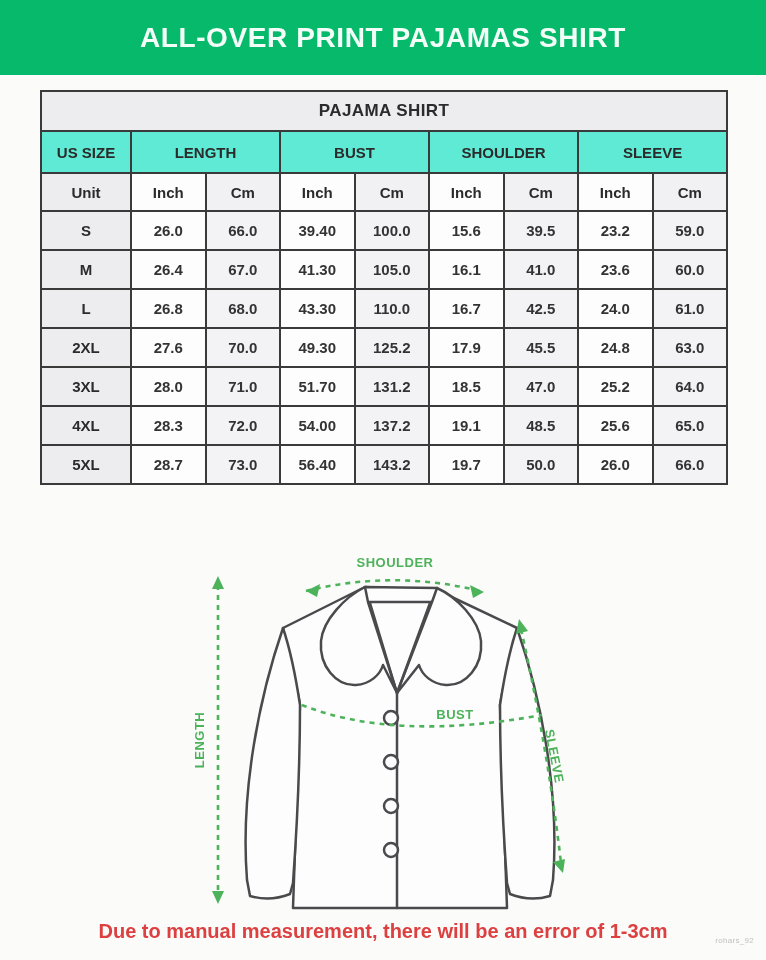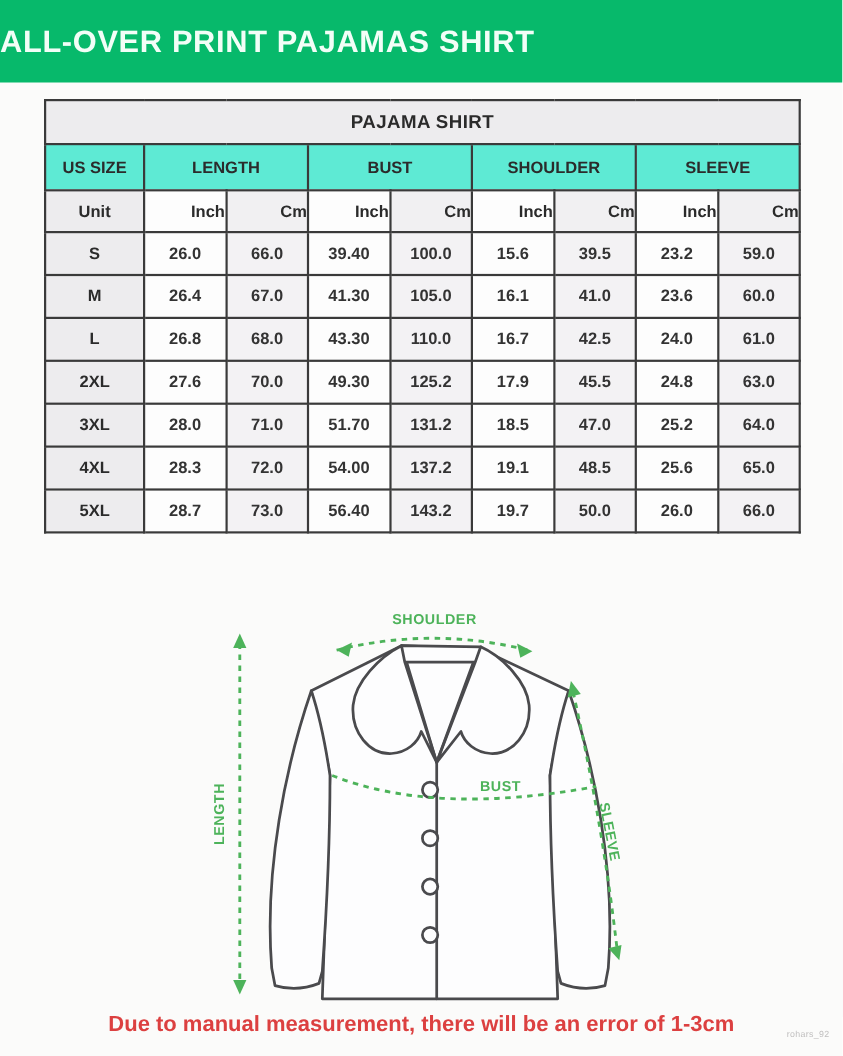--- a/index.html
+++ b/index.html
@@ -4,40 +4,40 @@
 <style>
   html,body { margin:0; padding:0; background:#ffffff; }
   .page {
     position:relative; width:766px; height:960px;
     background:#fbfbfa; overflow:hidden;
     font-family:"Liberation Sans", sans-serif;
   }
   
   .banner {
     position:absolute; left:0; top:0; width:766px; height:75px;
-    background:#07b96b; display:flex; align-items:center; 
+    background:#07b96b; display:flex; align-items:center; justify-content:center;
   }
   .banner h1 {
     margin:0; color:#f2fef7; font-size:28px; font-weight:bold;
     letter-spacing:0.6px; white-space:nowrap;
   }
   
   table.size-table {
     position:absolute; left:40px; top:90px; width:686px;
     border-collapse:collapse; table-layout:fixed; text-align:center;
     color:#2b2b2b; background:#fdfdfd;
   }
   table.size-table th, table.size-table td {
     border:2px solid #3a3a3a; padding:0; overflow:hidden; white-space:nowrap;
   }
   .t-title   { height:38px; font-size:17px; font-weight:bold; background:#edecee; letter-spacing:0.4px;margin-left:28px; }
   .group-row th { height:40px; font-size:15px; font-weight:bold; background:#5eead4; }
   .unit-row th, .unit-row td { height:36px; font-size:15px; font-weight:bold; }
   .unit-row th { background:#edecee; }
-  .unit-row td { background:#fdfdfd;text-align:right; }
+  .unit-row td { background:#fdfdfd; }
   .unit-row td.cm { background:#f1f0f2; }
   tbody tr { height:39px; }
   tbody th { background:#edecee; font-size:15px; font-weight:bold; }
   tbody td { background:#fdfdfd; font-size:15px; font-weight:bold; color:#333; }
   tbody td.cm { background:#f3f2f4; }
   
   .diagram {
     position:absolute; left:160px; top:545px; width:450px; height:380px; margin:0;
   }
   .diagram svg { display:block; width:450px; height:380px; }

